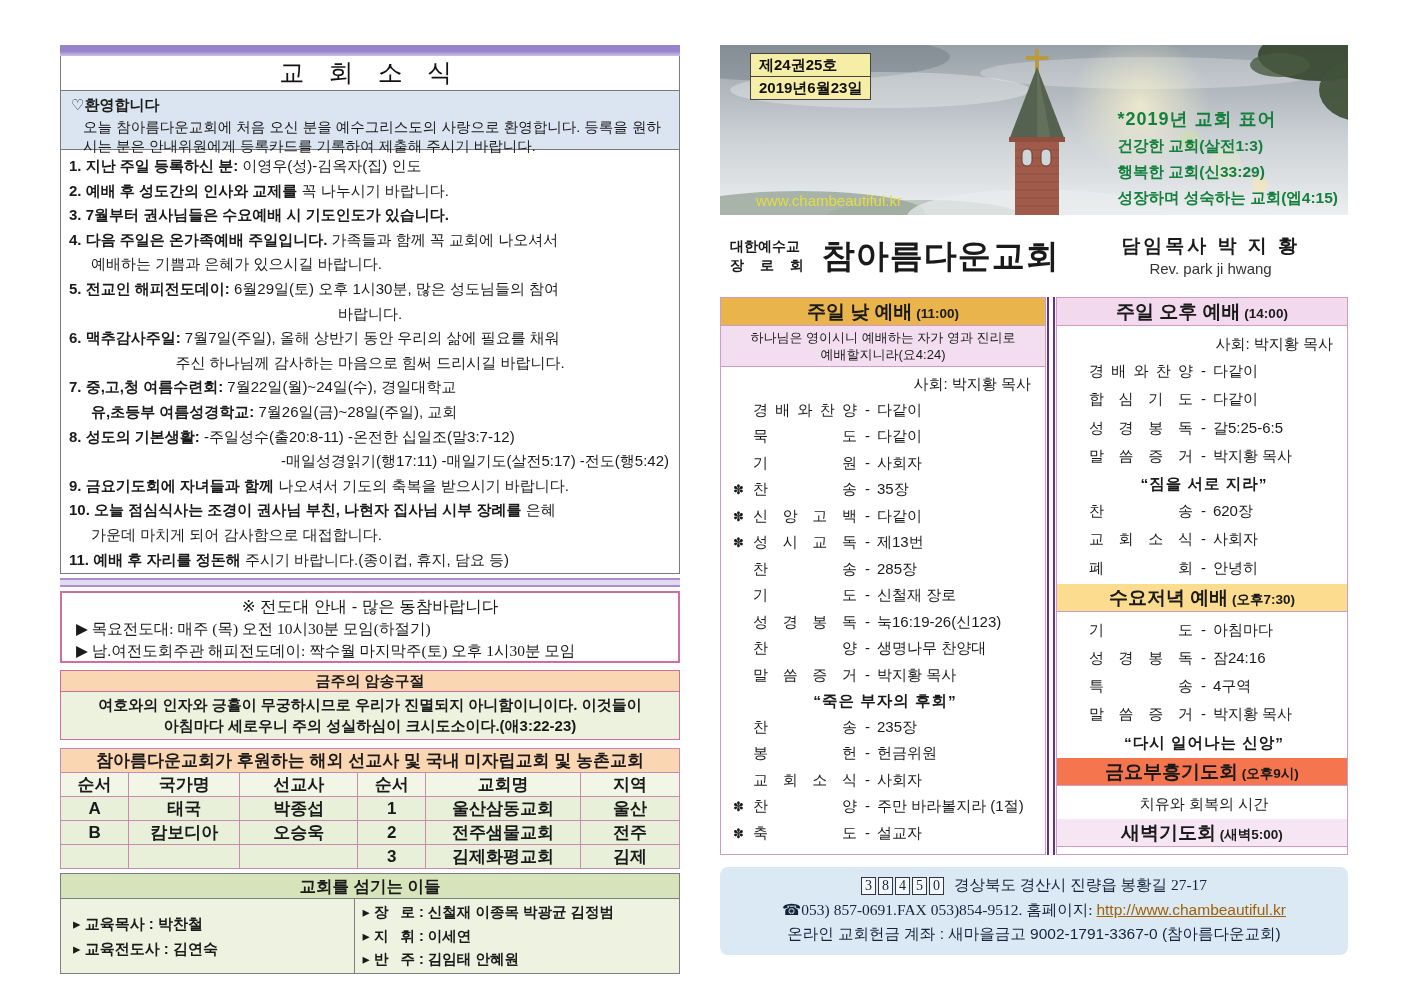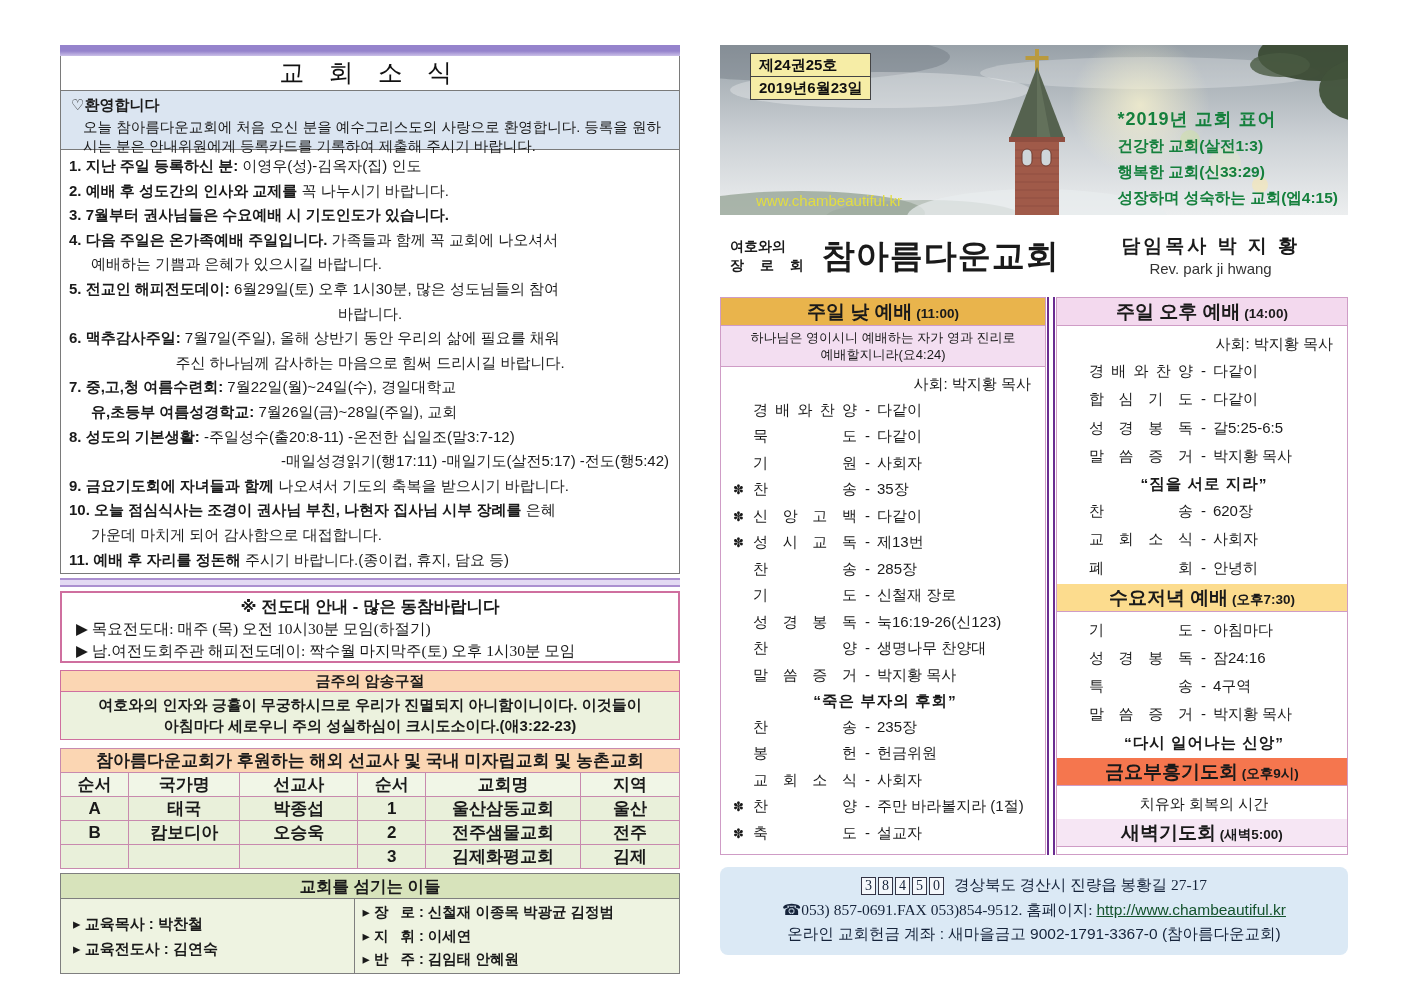--- a/index.html
+++ b/index.html
@@ -15,21 +15,21 @@
   .w-head{font-size:15px;font-weight:700;line-height:19px;}
   .w-body{font-size:14.5px;line-height:19px;text-align:justify;}
   .annbox{border:1px solid #7a7a7a;border-top:none;background:#fff;padding:4px 8px 0 8px;height:419px;}
   .ann-line{font-size:15px;line-height:24.6px;white-space:nowrap;}
   .al-indent{padding-left:22px;}
   .al-center{text-align:center;}
   .al-right{text-align:right;padding-right:2px;}
   .b{font-weight:700;}
   .pdivider{margin-top:4px;height:5px;background:#e3d9f3;border-top:2px solid #ab8fd0;border-bottom:2px solid #ab8fd0;}
   .evbox{margin-top:4px;border:2px solid #cf6f9f;background:#fff;padding:1px 6px;height:66px;}
-  .ev-title{text-align:center;font-size:16.5px;font-weight:700;line-height:24px;}
+  .ev-title{text-align:center;font-size:16.5px;font-weight:400;line-height:24px;}
   .ev-line{font-family:"Liberation Serif","DejaVu Serif",serif;font-size:15.5px;line-height:22px;padding-left:8px;}
   .versebox{margin-top:7px;border:1px solid #cf6f9f;}
   .verse-title{background:#fbd6b3;text-align:center;font-size:15px;font-weight:700;line-height:20px;height:20px;border-bottom:1px solid #cf6f9f;}
   .verse-body{background:#ecf2de;padding:2px 0 3px 0;}
   .verse-line{text-align:center;font-size:15px;font-weight:600;line-height:21px;}
   .mtable{margin-top:8px;width:100%;border-collapse:collapse;table-layout:fixed;}
   .mtable td,.mtable th{border:1px solid #c88aae;text-align:center;font-size:17px;padding:0;}
   .mt-title{background:#fbd6b3;font-weight:700;height:21px;}
   .mtable th{background:#f1f6e7;font-weight:700;height:20px;}
   .mtable td.cell{background:#e9f0da;font-weight:600;height:20px;}
@@ -87,21 +87,21 @@
   .w-chair{text-align:right;padding-right:6px;}
   .w-sermon{text-align:center;font-weight:700;font-size:15.5px;letter-spacing:1px;}
   .w-note{text-align:center;font-size:14.5px;padding-top:4px;}
   .w-center{text-align:center;}
   .w-centerb{text-align:center;font-weight:700;font-size:15.5px;}
   .footer{margin-top:12px;background:#dbe9f5;border-radius:8px;padding:6px 0 8px 0;text-align:center;}
   .f-line{font-size:15.5px;line-height:24.5px;color:#15233a;}
   .f-serif{font-family:"Liberation Serif","DejaVu Serif",serif;}
   .pbox{display:inline-block;border:1px solid #334;padding:0 3px;margin-right:2px;line-height:16px;font-size:14px;background:#f4f7fb;}
   .postal-wrap{margin-right:8px;}
-  .f-link{color:#14532d;text-decoration:underline;font-family:"Liberation Sans",sans-serif;text-align:right;}
+  .f-link{color:#a16207;text-decoration:underline;font-family:"Liberation Sans",sans-serif;text-align:right;}
 </style>
 </head>
 <body>
 
 <div class="canvas">
 
   <div class="left-page">
     <div class="top-bar"></div>
     <div class="lp-title">교 회 소 식</div>
 
@@ -274,21 +274,21 @@
         <div id="motto-lines">
             <div class="motto-line">건강한 교회(살전1:3)</div>
             <div class="motto-line">행복한 교회(신33:29)</div>
             <div class="motto-line">성장하며 성숙하는 교회(엡4:15)</div>
           </div>
       </div>
     </div>
 
     <div class="church-row">
       <div class="denom">
-        <div>여호와의</div>
+        <div>대한예수교</div>
         <div class="d2">장 로 회</div>
       </div>
       <div class="chname">참아름다운교회</div>
       <div class="pastor">
         <div class="pastor-kr">담임목사 박 지 황</div>
         <div class="pastor-en">Rev. park ji hwang</div>
       </div>
     </div>
 
     <div class="cols">

